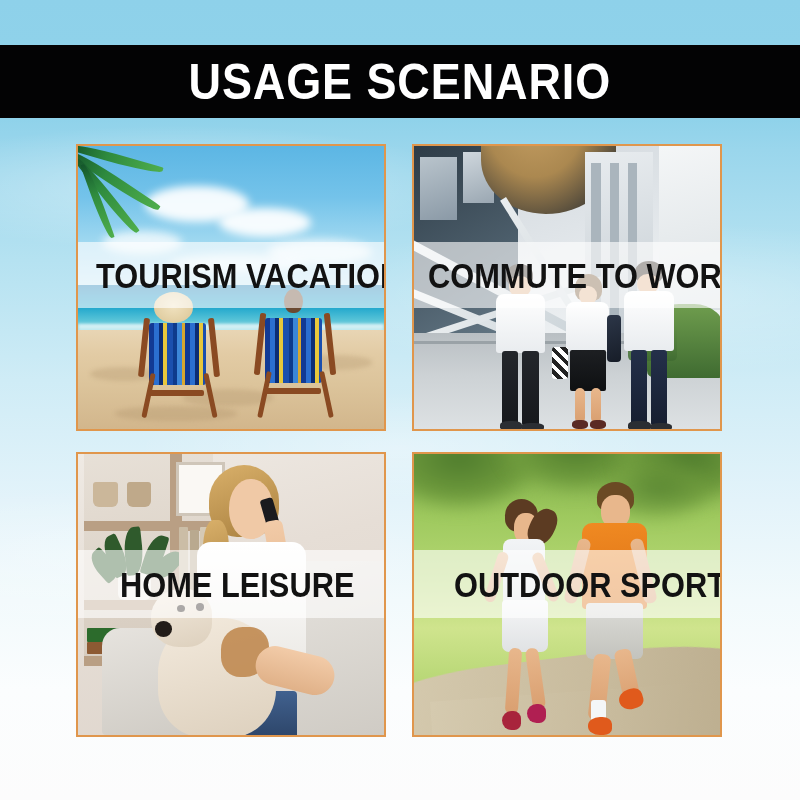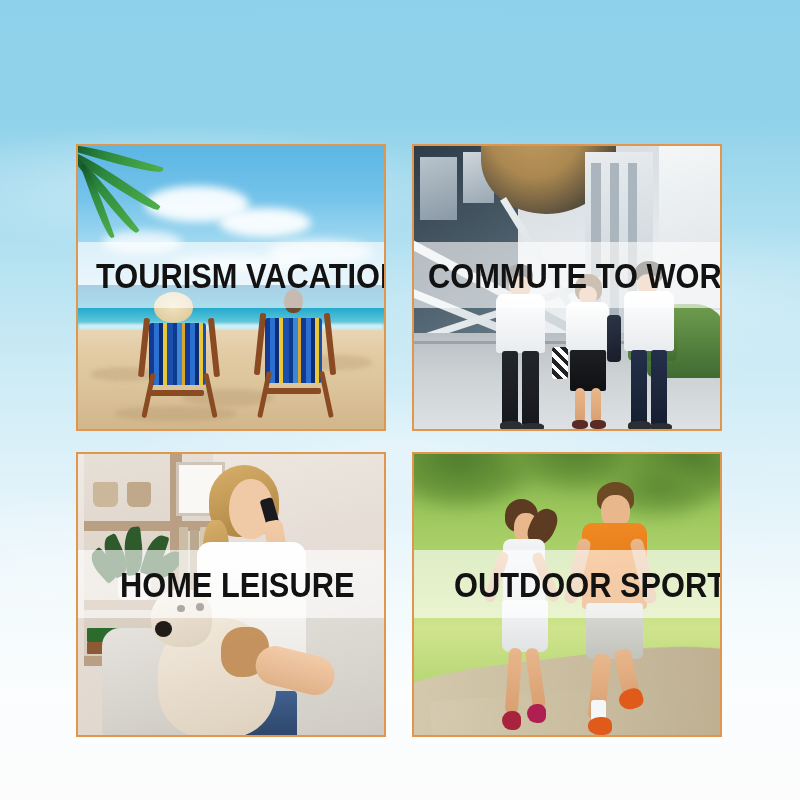--- a/index.html
+++ b/index.html
@@ -150,20 +150,23 @@
   .hair-pony{position:absolute;background:#5c3b22;border-radius:50% 50% 40% 40%;}
   .hair-brown{position:absolute;background:#6b4a24;border-radius:50% 50% 35% 35%;}
 </style>
 </head>
 <body>
 
 <div id="page">
 
   <div id="sky-wash"></div>
 
+  <div id="banner">
+    <div id="banner-title">USAGE SCENARIO</div>
+  </div>
 
   <div class="card" id="card-1">
     <div class="photo">
       <div class="beach-sky"></div>
       <div class="beach-cloud" style="left:22%;top:14%;width:34%;height:13%;"></div>
       <div class="beach-cloud" style="left:46%;top:22%;width:30%;height:10%;"></div>
       <div class="beach-cloud" style="left:8%;top:30%;width:26%;height:8%;opacity:.8;"></div>
       <div class="beach-cloud" style="left:62%;top:33%;width:34%;height:9%;opacity:.75;"></div>
       <div class="beach-cloud" style="left:30%;top:38%;width:44%;height:7%;opacity:.7;"></div>
 

